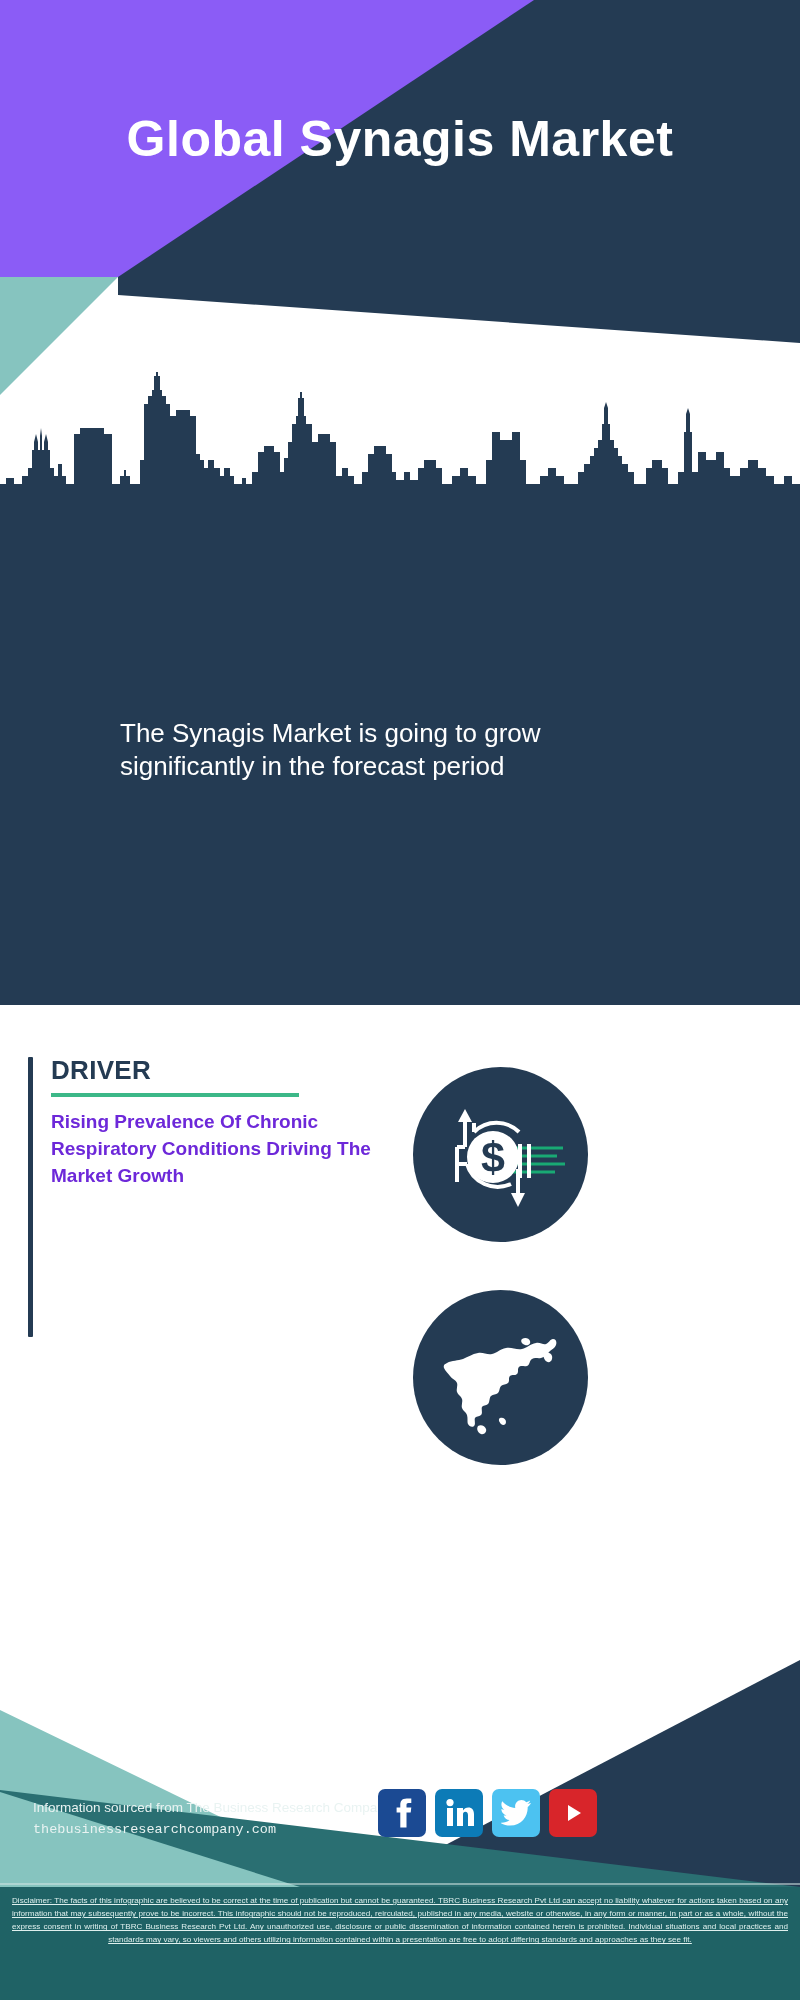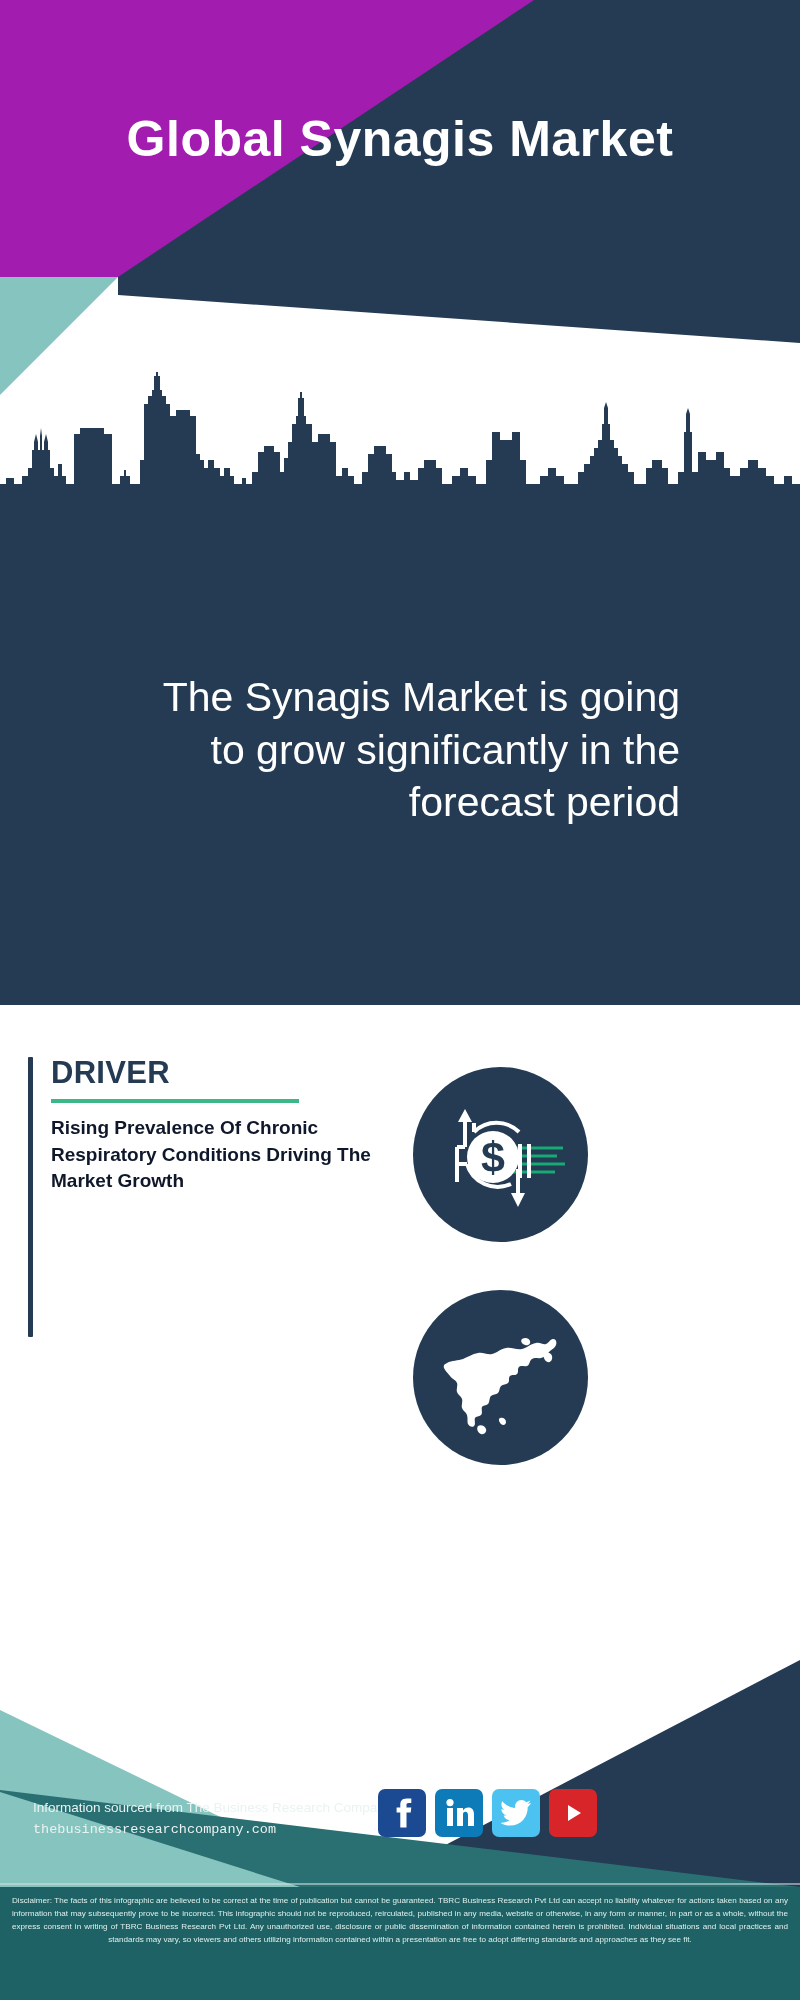--- a/index.html
+++ b/index.html
@@ -8,21 +8,21 @@
     background:#ffffff;
     font-family:"Liberation Sans", sans-serif;
     overflow:hidden;
     position:relative;
   }
   .page{position:relative;width:800px;height:2000px;overflow:hidden;background:#fff;}
 
   
   .header{
     position:absolute;left:0;top:0;width:800px;height:277px;
-    background:#a21caf;                 
+    background:#8b5cf6;                 
     overflow:hidden;
   }
   .header .navy-diag{
     position:absolute;left:0;top:0;width:800px;height:277px;
     background:#243b53;
     clip-path:polygon(534px 0, 800px 0, 800px 277px, 118px 277px);
   }
   .header-title{
     position:absolute;left:0;top:0;width:800px;height:277px;
     display:flex;align-items:center;justify-content:center;
@@ -53,46 +53,46 @@
   .skyline svg{display:block;width:800px;height:135px;}
 
   
   .quote-sec{
     position:absolute;left:0;top:495px;width:800px;height:510px;
     background:#243b53;
     display:flex;align-items:center;justify-content:center;
   }
   .quote-text{
     color:#ffffff;
-    font-size:41px;line-height:1.28;
-    text-align:right;
+    font-size:26px;line-height:1.28;
+    text-align:left;
     width:560px;
     font-weight:400;
   }
 
   
   .content{
     position:absolute;left:0;top:1005px;width:800px;height:650px;
     background:#ffffff;
   }
   .card{position:absolute;display:flex;}
   .card .bar{
     width:5px;background:#243b53;flex:0 0 5px;border-radius:1px;
   }
   .card .body{padding-left:18px;flex:1;}
   .card-title{
-    color:#243b53;font-size:31px;font-weight:bold;
+    color:#243b53;font-size:26px;font-weight:bold;
     letter-spacing:.3px;line-height:1.05;margin:0;
   }
   .rule{
     height:4px;background:#3cb888;width:248px;margin:9px 0 12px 0;border:0;
   }
   .rule.wide{width:248px;}
   .card-desc{
-    color:#0f172a;font-size:19px;font-weight:bold;line-height:1.42;margin:0;
+    color:#6d28d9;font-size:19px;font-weight:bold;line-height:1.42;margin:0;
   }
 
   
   #driver-card{left:28px;top:52px;width:392px;height:280px;}
   
   #region-card{left:28px;top:295px;width:392px;height:255px;}
 
   .icon-circle{
     position:absolute;border-radius:50%;background:#243b53;
     display:flex;align-items:center;justify-content:center;
@@ -156,20 +156,21 @@
   .sbtn.yt{background:#d8252a;}
   .sbtn svg{display:block;}
 
   .disclaimer{
     position:absolute;left:0;top:232px;width:800px;height:113px;
     z-index:8;
     padding:7px 12px 0 12px;
     box-sizing:border-box;
     color:#dff0ee;font-size:8.1px;line-height:1.62;
     text-align:center;
+    text-decoration:underline;
   }
   .disclaimer p{margin:0;text-align:justify;text-align-last:center;}
 </style>
 </head>
 <body>
 
 <div class="page">
 
   <div class="header">
     <div class="navy-diag"></div>

